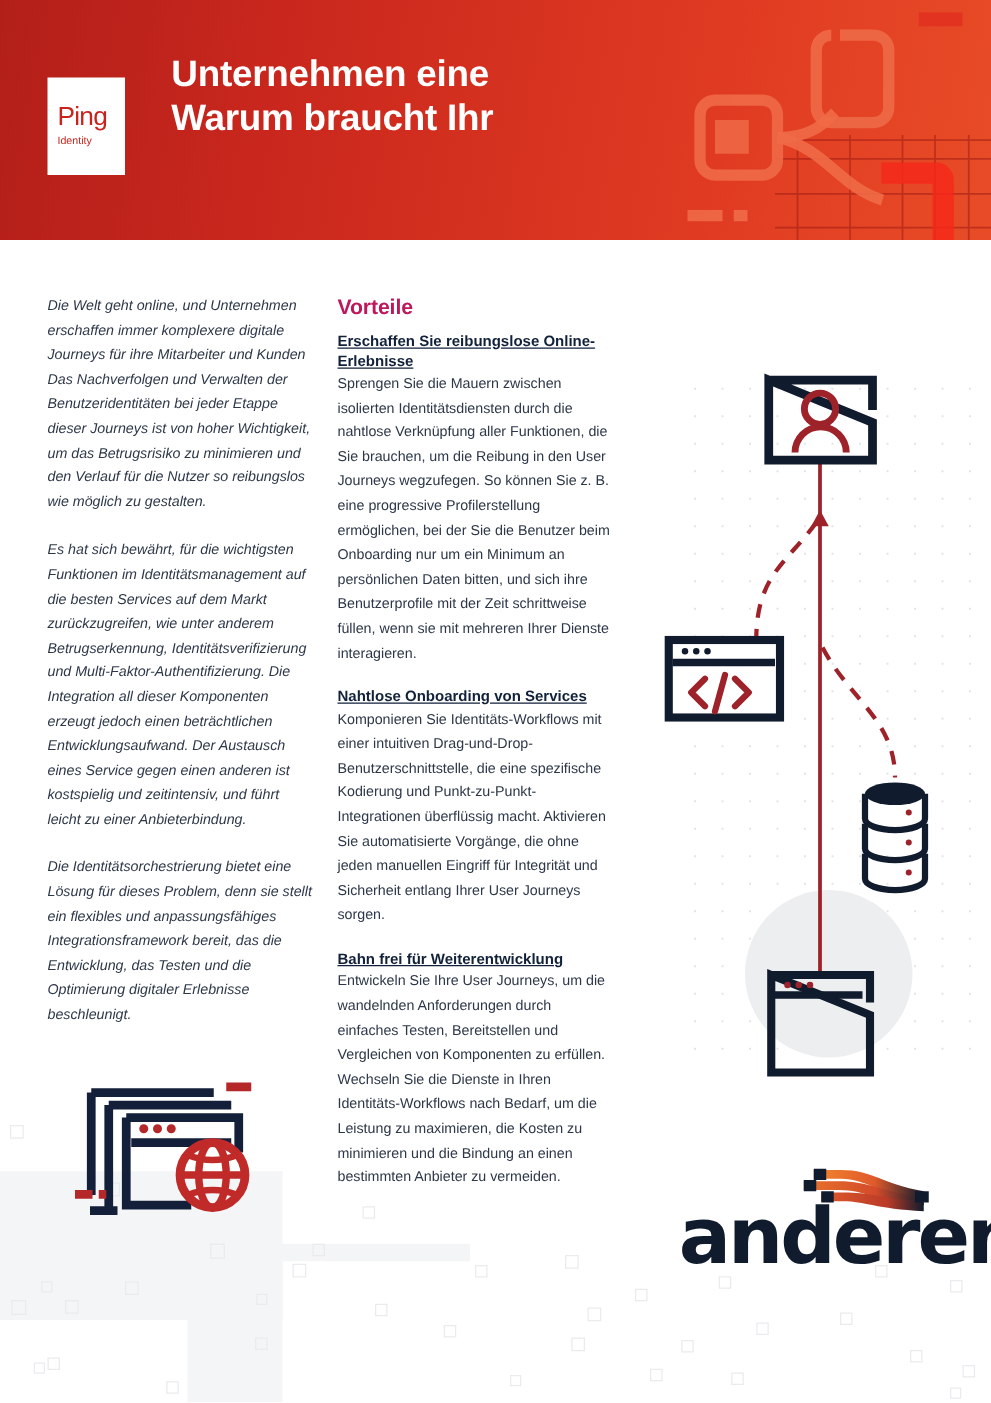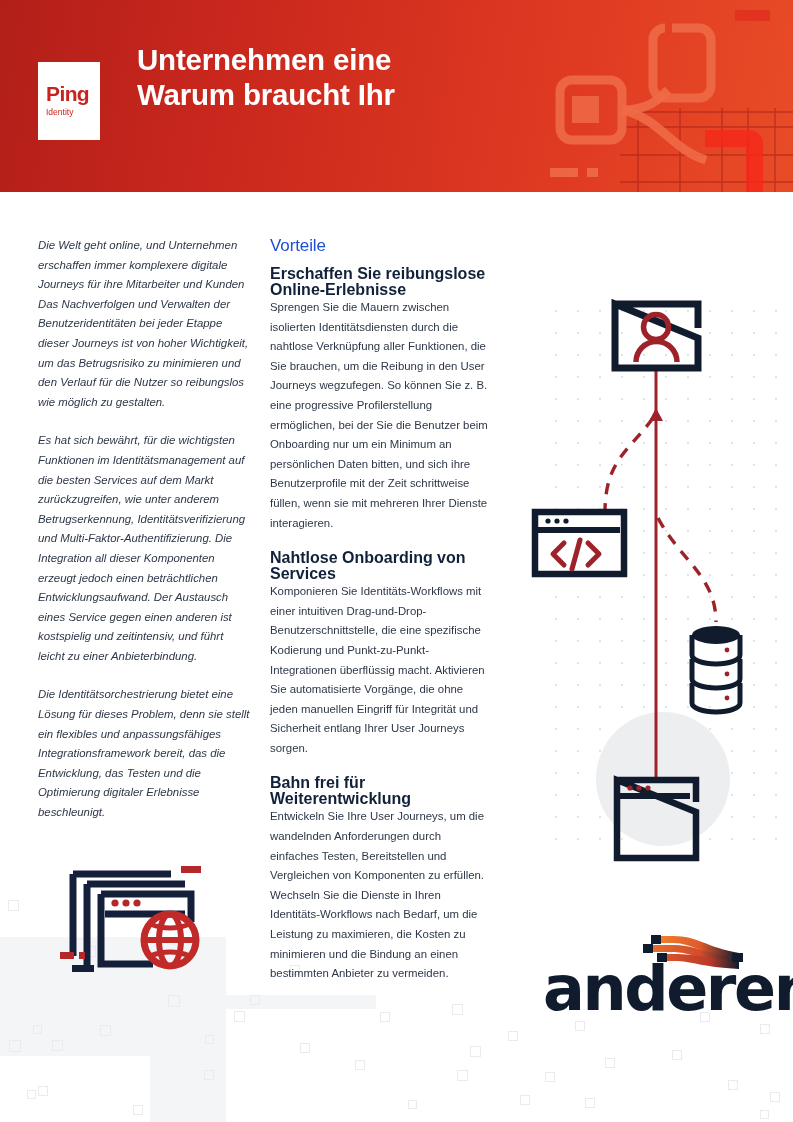--- a/index.html
+++ b/index.html
@@ -58,21 +58,21 @@
   .ping-logo {
     position: absolute; left: 38px; top: 62px;
     width: 62px; height: 78px;
     background: #ffffff;
     z-index: 3;
     display: flex; flex-direction: column;
     align-items: flex-start; justify-content: center;
     padding-left: 8px;
   }
   .ping-logo .ping-word {
-    color: #c6241c; font-weight: bold; font-size: 21px;
+    color: #c6241c; font-weight: normal; font-size: 21px;
     line-height: 20px; letter-spacing: -0.6px;
   }
   .ping-logo .ping-sub {
     color: #c6241c; font-size: 8.5px; line-height: 11px;
     letter-spacing: 0px; margin-top: 3px;
   }
 
   
   .col-left {
     position: absolute; left: 38px; top: 236px;
@@ -87,31 +87,32 @@
     font-style: italic;
   }
 
   
   .col-mid {
     position: absolute; left: 270px; top: 236px;
     width: 222px;
     z-index: 1;
   }
   .vorteile {
-    color: #1d4ed8;
-    font-size: 17px; font-weight: normal;
+    color: #be185d;
+    font-size: 17px; font-weight: bold;
     margin-bottom: 10px;
     letter-spacing: -0.1px;
   }
   .sec { margin-bottom: 17px; }
   .sec h3 {
     color: #11213a;
-    font-size: 16px; font-weight: bold;
+    font-size: 12px; font-weight: bold;
     line-height: 15.5px;
     margin-bottom: 1px;
+    text-decoration: underline;
   }
   .sec p {
     color: #2d3748;
     font-size: 11.4px;
     line-height: 19.6px;
   }
 
   
   .diagram { position: absolute; left: 520px; top: 290px; width: 273px; height: 620px; z-index: 1; }
   .diagram svg { display: block; }

